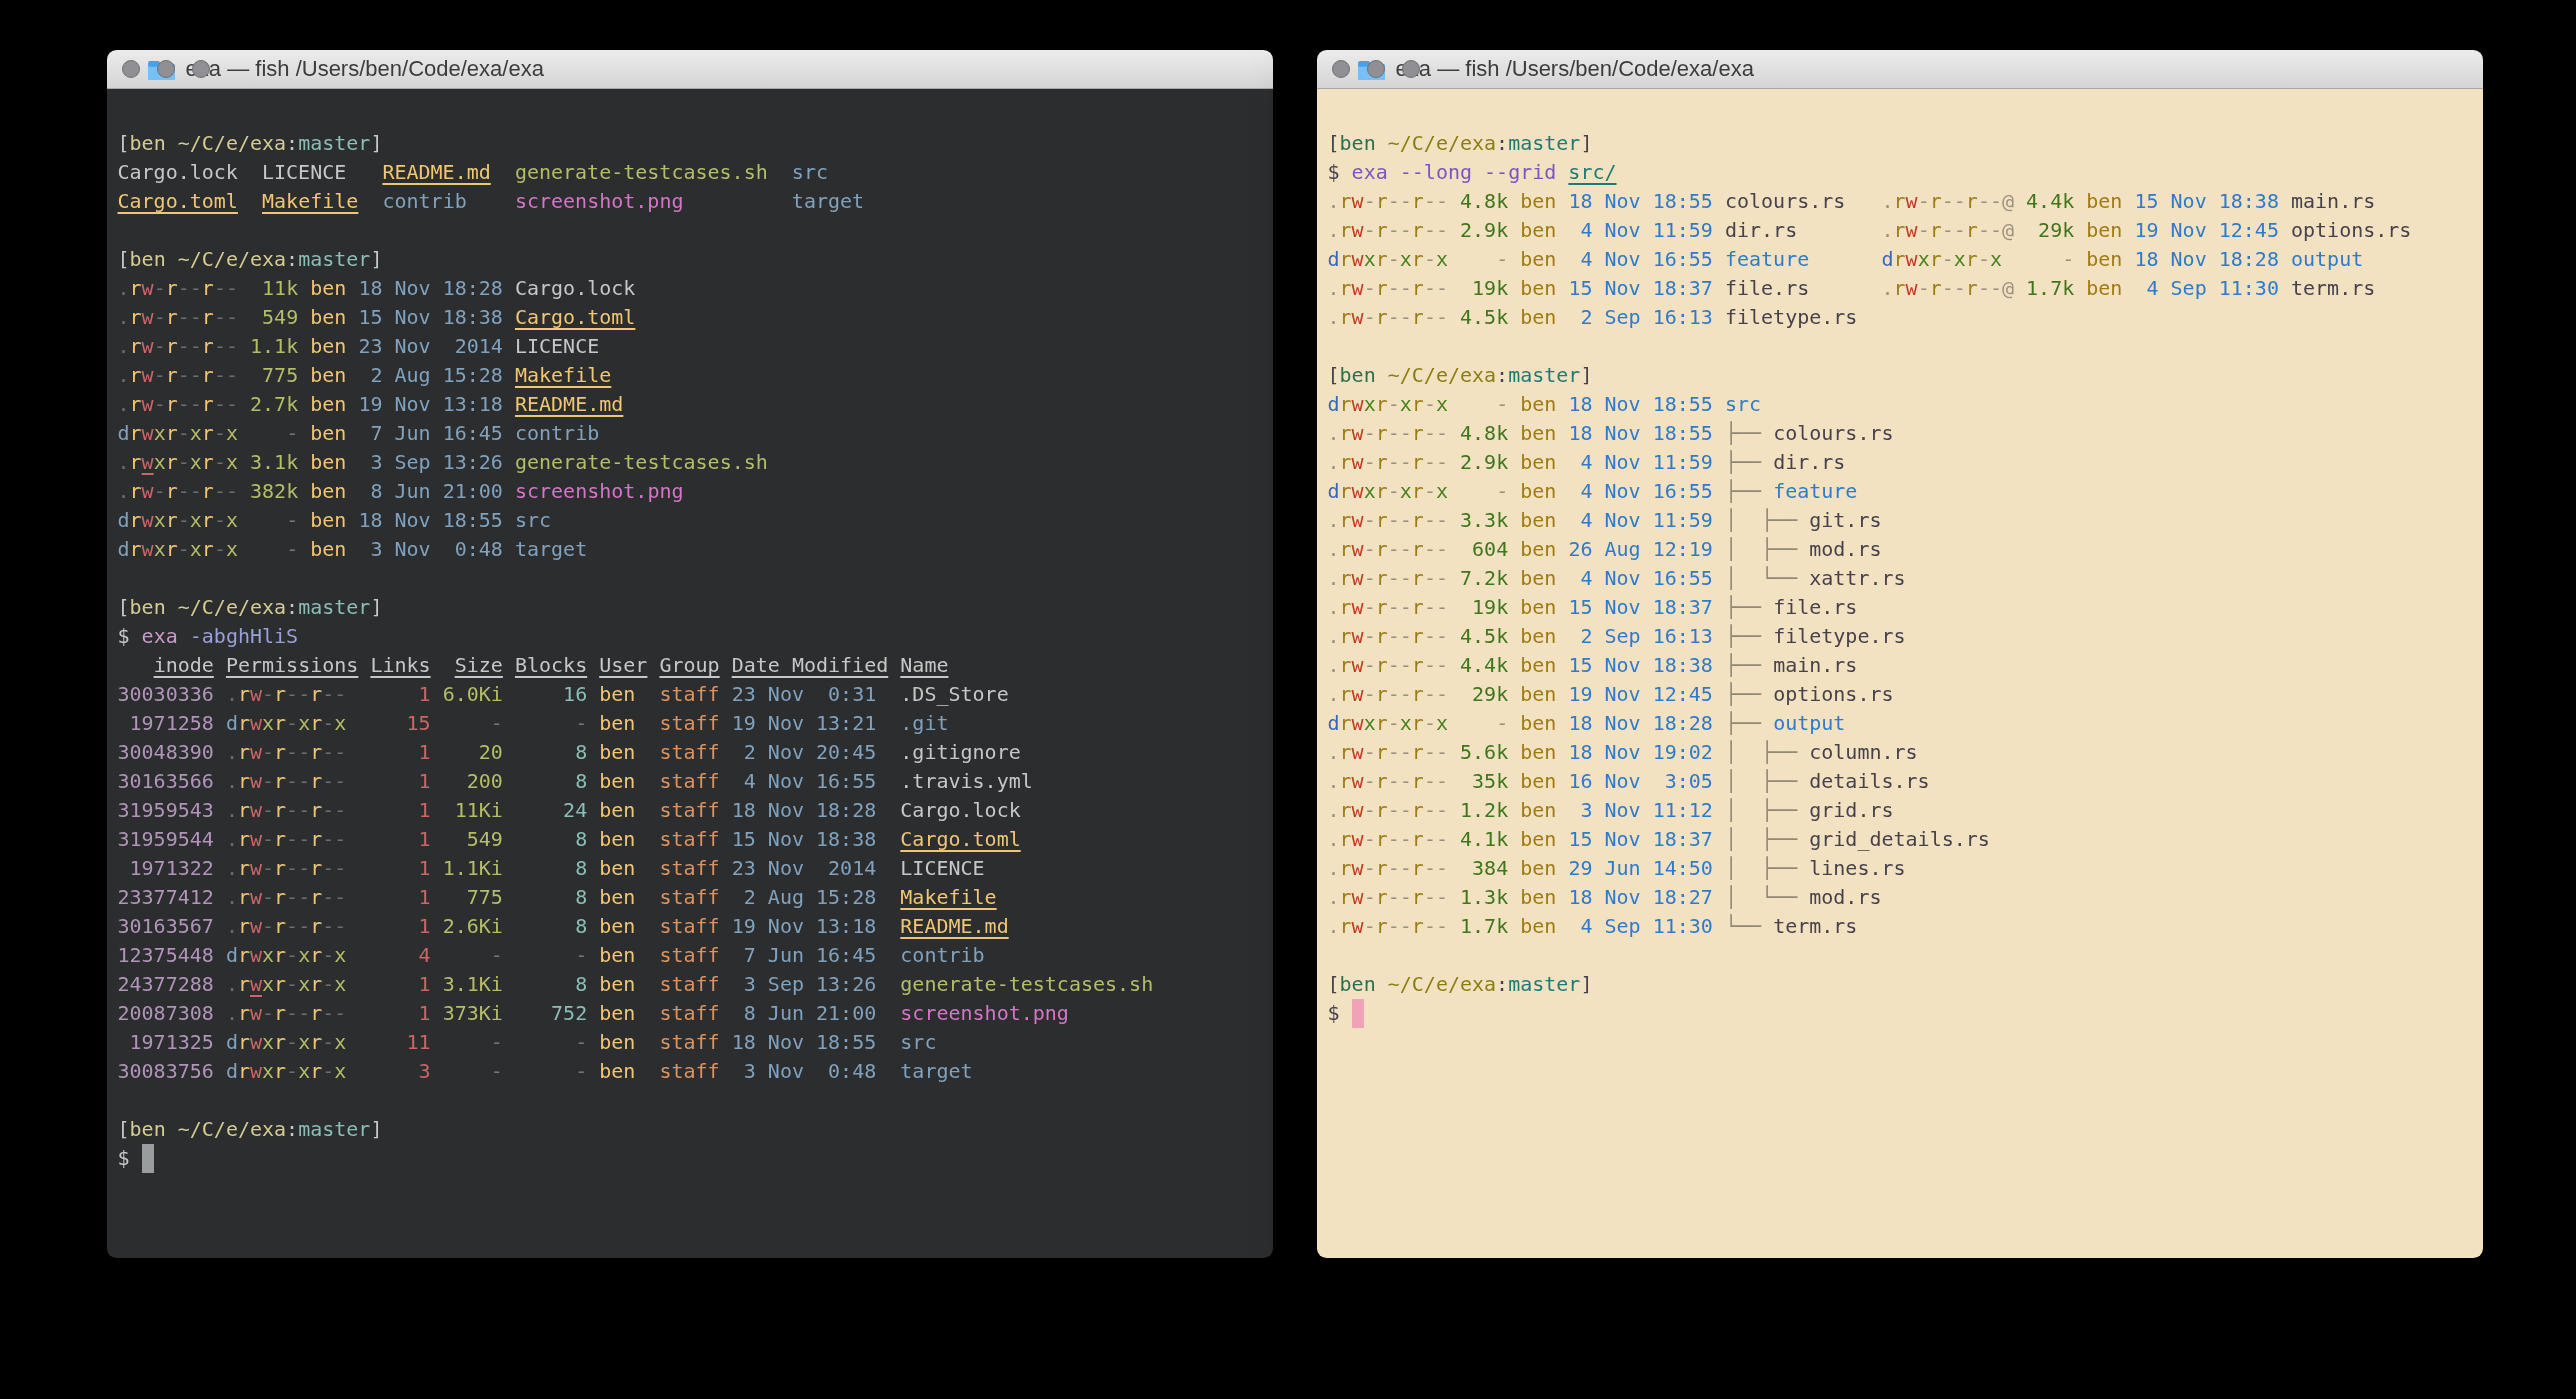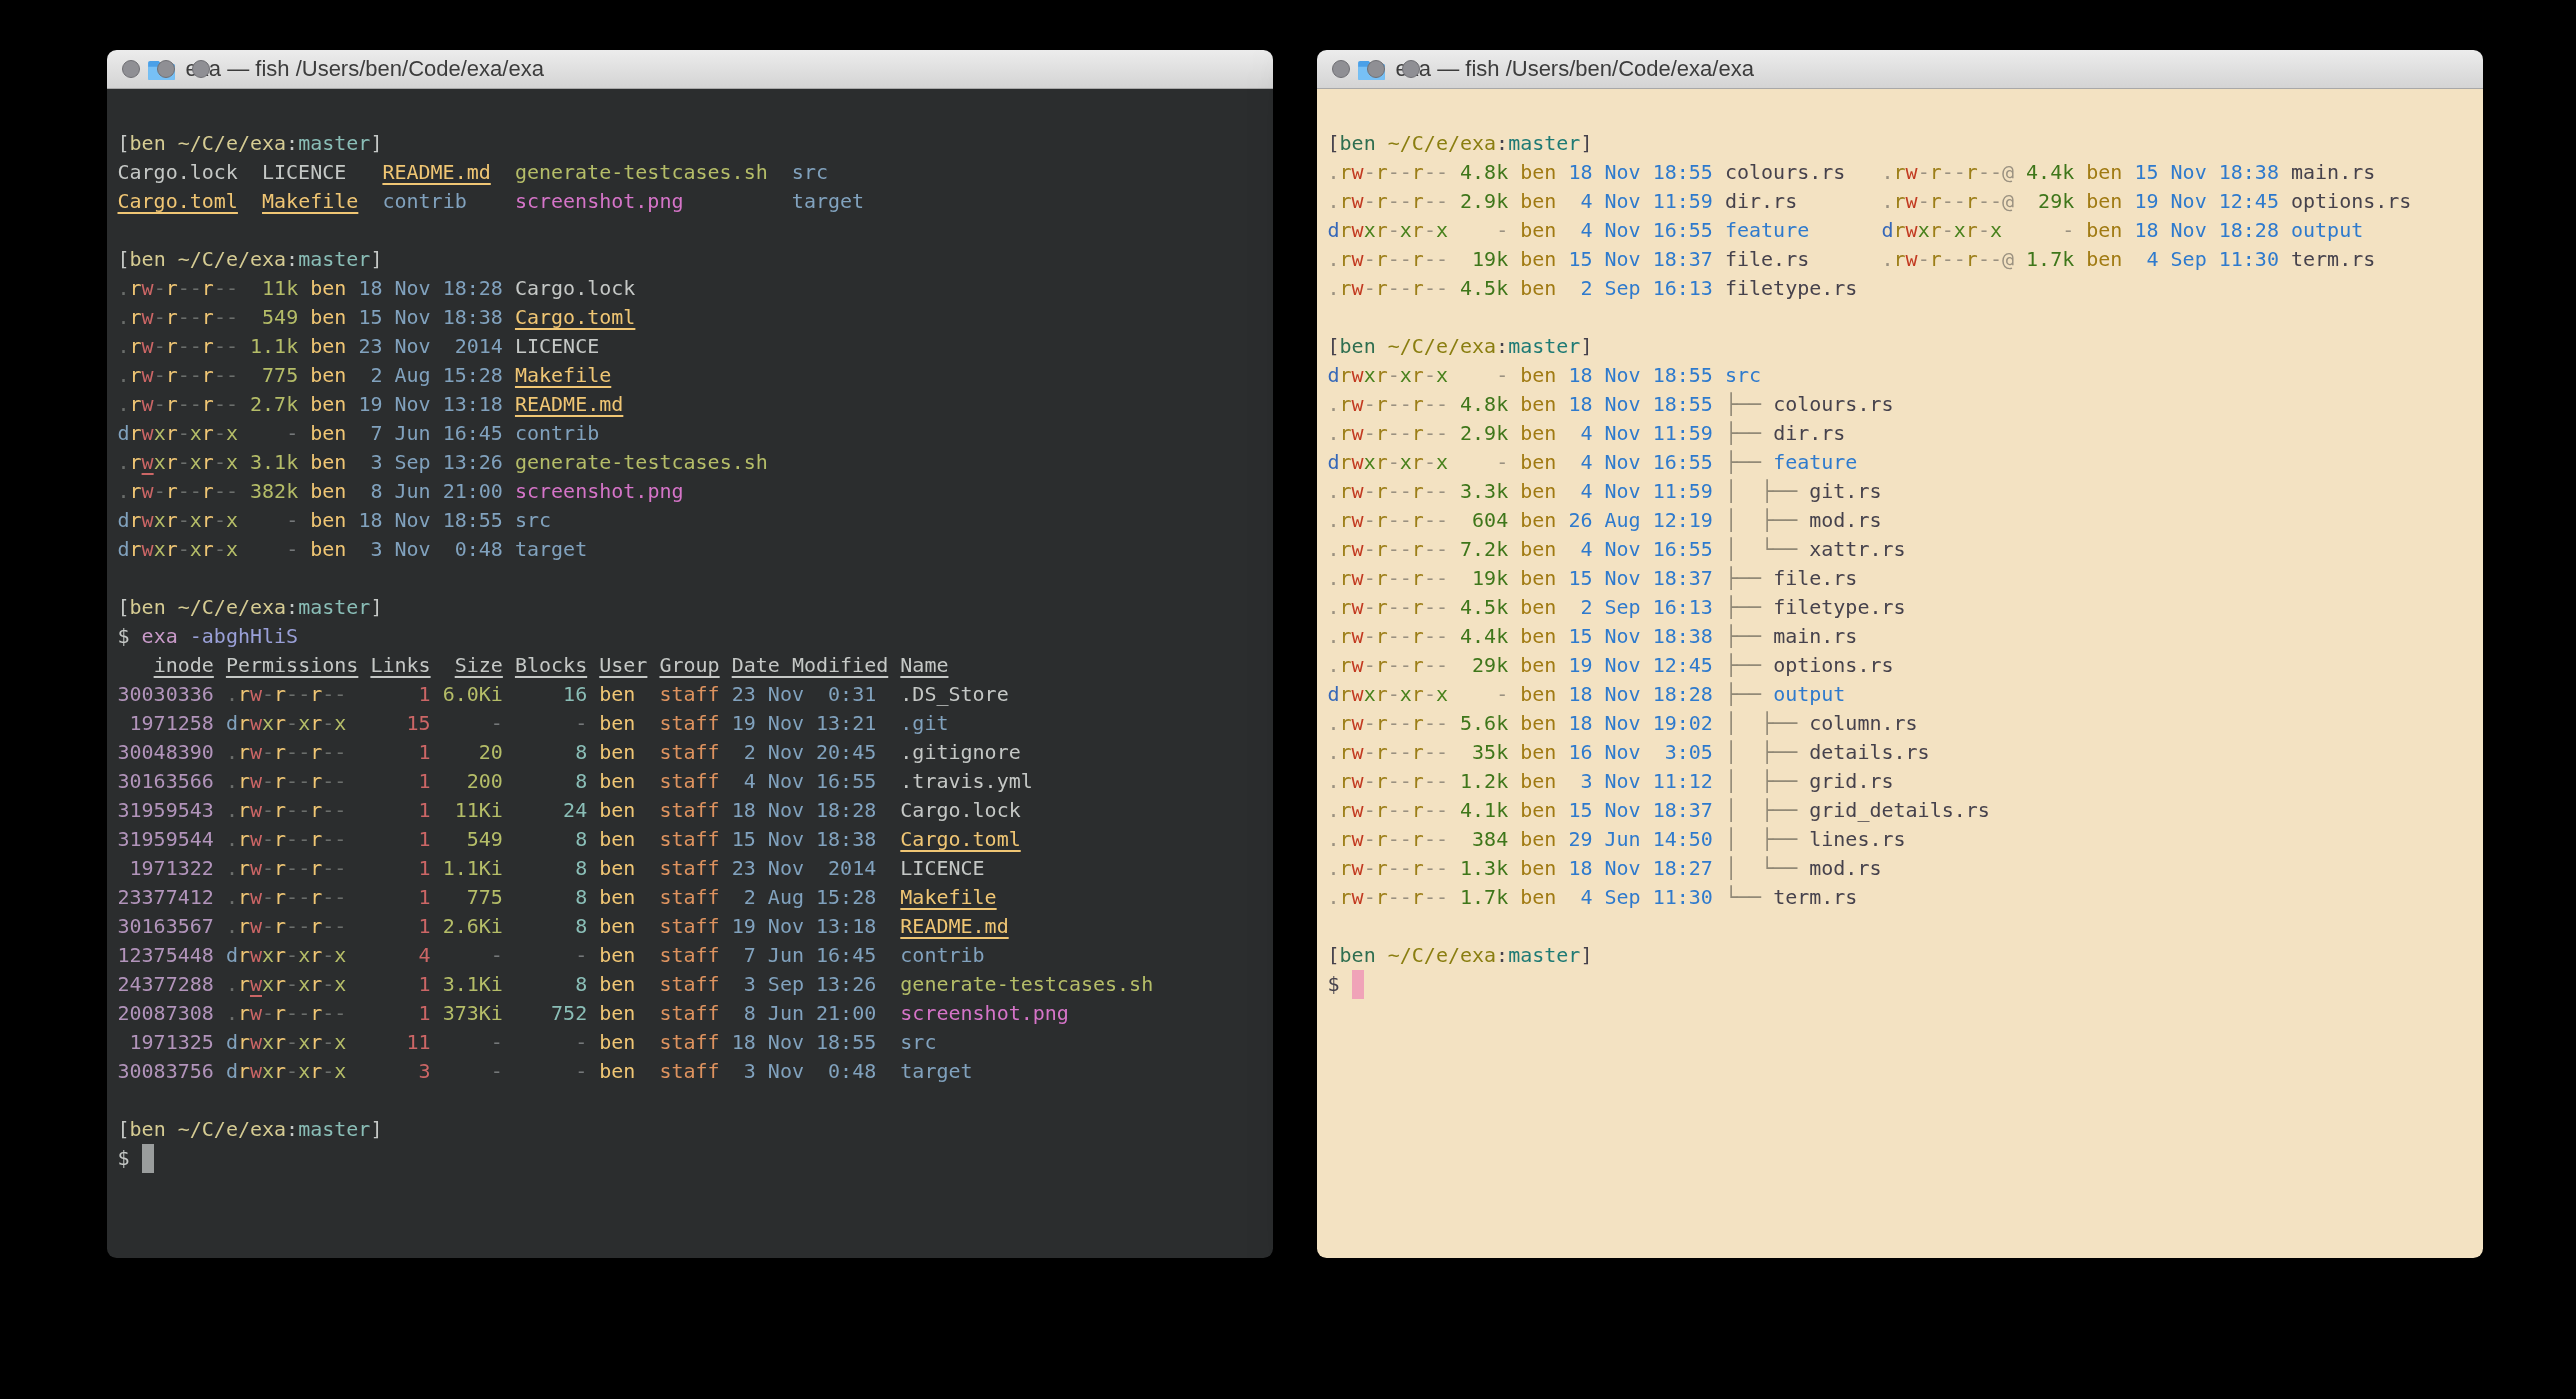--- a/index.html
+++ b/index.html
@@ -128,20 +128,21 @@
           <svg width="29" height="23" viewBox="0 0 30 24">
             <path d="M1 5 Q1 3 3 3 h9 l3 3 h12 q2 0 2 2 v13 q0 2 -2 2 H3 q-2 0 -2 -2 Z" fill="#4aa0e8"></path>
             <path d="M1 9 h28 v12 q0 2 -2 2 H3 q-2 0 -2 -2 Z" fill="#77c0f5"></path>
           </svg>
         </span>
       <span>exa — fish  /Users/ben/Code/exa/exa</span>
     </div>
   </div>
   <div class="term" style="background: rgb(243, 226, 194); color: rgb(70, 66, 76);">
       <div class="tline"><span style="color: rgb(70, 66, 76);">[</span><span style="color: rgb(46, 110, 80);">ben</span><span style="color: rgb(70, 66, 76);"> </span><span style="color: rgb(138, 126, 16);">~/C/e/exa</span><span style="color: rgb(70, 66, 76);">:</span><span style="color: rgb(30, 122, 116);">master</span><span style="color: rgb(70, 66, 76);">]</span></div>
+      <div class="tline"><span style="color: rgb(70, 66, 76);">$ </span><span style="color: rgb(123, 85, 194);">exa --long --grid </span><span style="color: rgb(30, 122, 116); text-decoration: underline;">src/</span></div>
       <div class="tline"><span style="color: rgb(154, 145, 128);">.</span><span style="color: rgb(156, 126, 24);">r</span><span style="color: rgb(194, 58, 33);">w</span><span style="color: rgb(154, 145, 128);">-</span><span style="color: rgb(156, 126, 24);">r</span><span style="color: rgb(154, 145, 128);">-</span><span style="color: rgb(154, 145, 128);">-</span><span style="color: rgb(156, 126, 24);">r</span><span style="color: rgb(154, 145, 128);">-</span><span style="color: rgb(154, 145, 128);">-</span><span style="color: rgb(62, 118, 26);"> 4.8k</span><span style="color: rgb(70, 66, 76);"> </span><span style="color: rgb(160, 122, 18);">ben</span><span style="color: rgb(70, 66, 76);"> </span><span style="color: rgb(46, 122, 205);">18 Nov 18:55</span><span style="color: rgb(70, 66, 76);"> </span><span style="color: rgb(70, 66, 76);">colours.rs</span><span style="color: rgb(70, 66, 76);">   </span><span style="color: rgb(154, 145, 128);">.</span><span style="color: rgb(156, 126, 24);">r</span><span style="color: rgb(194, 58, 33);">w</span><span style="color: rgb(154, 145, 128);">-</span><span style="color: rgb(156, 126, 24);">r</span><span style="color: rgb(154, 145, 128);">-</span><span style="color: rgb(154, 145, 128);">-</span><span style="color: rgb(156, 126, 24);">r</span><span style="color: rgb(154, 145, 128);">-</span><span style="color: rgb(154, 145, 128);">-</span><span style="color: rgb(154, 145, 128);">@</span><span style="color: rgb(62, 118, 26);"> 4.4k</span><span style="color: rgb(70, 66, 76);"> </span><span style="color: rgb(160, 122, 18);">ben</span><span style="color: rgb(70, 66, 76);"> </span><span style="color: rgb(46, 122, 205);">15 Nov 18:38</span><span style="color: rgb(70, 66, 76);"> </span><span style="color: rgb(70, 66, 76);">main.rs</span></div>
       <div class="tline"><span style="color: rgb(154, 145, 128);">.</span><span style="color: rgb(156, 126, 24);">r</span><span style="color: rgb(194, 58, 33);">w</span><span style="color: rgb(154, 145, 128);">-</span><span style="color: rgb(156, 126, 24);">r</span><span style="color: rgb(154, 145, 128);">-</span><span style="color: rgb(154, 145, 128);">-</span><span style="color: rgb(156, 126, 24);">r</span><span style="color: rgb(154, 145, 128);">-</span><span style="color: rgb(154, 145, 128);">-</span><span style="color: rgb(62, 118, 26);"> 2.9k</span><span style="color: rgb(70, 66, 76);"> </span><span style="color: rgb(160, 122, 18);">ben</span><span style="color: rgb(70, 66, 76);"> </span><span style="color: rgb(46, 122, 205);"> 4 Nov 11:59</span><span style="color: rgb(70, 66, 76);"> </span><span style="color: rgb(70, 66, 76);">dir.rs</span><span style="color: rgb(70, 66, 76);">       </span><span style="color: rgb(154, 145, 128);">.</span><span style="color: rgb(156, 126, 24);">r</span><span style="color: rgb(194, 58, 33);">w</span><span style="color: rgb(154, 145, 128);">-</span><span style="color: rgb(156, 126, 24);">r</span><span style="color: rgb(154, 145, 128);">-</span><span style="color: rgb(154, 145, 128);">-</span><span style="color: rgb(156, 126, 24);">r</span><span style="color: rgb(154, 145, 128);">-</span><span style="color: rgb(154, 145, 128);">-</span><span style="color: rgb(154, 145, 128);">@</span><span style="color: rgb(62, 118, 26);">  29k</span><span style="color: rgb(70, 66, 76);"> </span><span style="color: rgb(160, 122, 18);">ben</span><span style="color: rgb(70, 66, 76);"> </span><span style="color: rgb(46, 122, 205);">19 Nov 12:45</span><span style="color: rgb(70, 66, 76);"> </span><span style="color: rgb(70, 66, 76);">options.rs</span></div>
       <div class="tline"><span style="color: rgb(54, 104, 184);">d</span><span style="color: rgb(156, 126, 24);">r</span><span style="color: rgb(194, 58, 33);">w</span><span style="color: rgb(73, 130, 29);">x</span><span style="color: rgb(156, 126, 24);">r</span><span style="color: rgb(154, 145, 128);">-</span><span style="color: rgb(73, 130, 29);">x</span><span style="color: rgb(156, 126, 24);">r</span><span style="color: rgb(154, 145, 128);">-</span><span style="color: rgb(73, 130, 29);">x</span><span style="color: rgb(154, 145, 128);">    -</span><span style="color: rgb(70, 66, 76);"> </span><span style="color: rgb(160, 122, 18);">ben</span><span style="color: rgb(70, 66, 76);"> </span><span style="color: rgb(46, 122, 205);"> 4 Nov 16:55</span><span style="color: rgb(70, 66, 76);"> </span><span style="color: rgb(46, 122, 205);">feature</span><span style="color: rgb(70, 66, 76);">      </span><span style="color: rgb(54, 104, 184);">d</span><span style="color: rgb(156, 126, 24);">r</span><span style="color: rgb(194, 58, 33);">w</span><span style="color: rgb(73, 130, 29);">x</span><span style="color: rgb(156, 126, 24);">r</span><span style="color: rgb(154, 145, 128);">-</span><span style="color: rgb(73, 130, 29);">x</span><span style="color: rgb(156, 126, 24);">r</span><span style="color: rgb(154, 145, 128);">-</span><span style="color: rgb(73, 130, 29);">x</span><span style="color: rgb(154, 145, 128);">     -</span><span style="color: rgb(70, 66, 76);"> </span><span style="color: rgb(160, 122, 18);">ben</span><span style="color: rgb(70, 66, 76);"> </span><span style="color: rgb(46, 122, 205);">18 Nov 18:28</span><span style="color: rgb(70, 66, 76);"> </span><span style="color: rgb(46, 122, 205);">output</span></div>
       <div class="tline"><span style="color: rgb(154, 145, 128);">.</span><span style="color: rgb(156, 126, 24);">r</span><span style="color: rgb(194, 58, 33);">w</span><span style="color: rgb(154, 145, 128);">-</span><span style="color: rgb(156, 126, 24);">r</span><span style="color: rgb(154, 145, 128);">-</span><span style="color: rgb(154, 145, 128);">-</span><span style="color: rgb(156, 126, 24);">r</span><span style="color: rgb(154, 145, 128);">-</span><span style="color: rgb(154, 145, 128);">-</span><span style="color: rgb(62, 118, 26);">  19k</span><span style="color: rgb(70, 66, 76);"> </span><span style="color: rgb(160, 122, 18);">ben</span><span style="color: rgb(70, 66, 76);"> </span><span style="color: rgb(46, 122, 205);">15 Nov 18:37</span><span style="color: rgb(70, 66, 76);"> </span><span style="color: rgb(70, 66, 76);">file.rs</span><span style="color: rgb(70, 66, 76);">      </span><span style="color: rgb(154, 145, 128);">.</span><span style="color: rgb(156, 126, 24);">r</span><span style="color: rgb(194, 58, 33);">w</span><span style="color: rgb(154, 145, 128);">-</span><span style="color: rgb(156, 126, 24);">r</span><span style="color: rgb(154, 145, 128);">-</span><span style="color: rgb(154, 145, 128);">-</span><span style="color: rgb(156, 126, 24);">r</span><span style="color: rgb(154, 145, 128);">-</span><span style="color: rgb(154, 145, 128);">-</span><span style="color: rgb(154, 145, 128);">@</span><span style="color: rgb(62, 118, 26);"> 1.7k</span><span style="color: rgb(70, 66, 76);"> </span><span style="color: rgb(160, 122, 18);">ben</span><span style="color: rgb(70, 66, 76);"> </span><span style="color: rgb(46, 122, 205);"> 4 Sep 11:30</span><span style="color: rgb(70, 66, 76);"> </span><span style="color: rgb(70, 66, 76);">term.rs</span></div>
       <div class="tline"><span style="color: rgb(154, 145, 128);">.</span><span style="color: rgb(156, 126, 24);">r</span><span style="color: rgb(194, 58, 33);">w</span><span style="color: rgb(154, 145, 128);">-</span><span style="color: rgb(156, 126, 24);">r</span><span style="color: rgb(154, 145, 128);">-</span><span style="color: rgb(154, 145, 128);">-</span><span style="color: rgb(156, 126, 24);">r</span><span style="color: rgb(154, 145, 128);">-</span><span style="color: rgb(154, 145, 128);">-</span><span style="color: rgb(62, 118, 26);"> 4.5k</span><span style="color: rgb(70, 66, 76);"> </span><span style="color: rgb(160, 122, 18);">ben</span><span style="color: rgb(70, 66, 76);"> </span><span style="color: rgb(46, 122, 205);"> 2 Sep 16:13</span><span style="color: rgb(70, 66, 76);"> </span><span style="color: rgb(70, 66, 76);">filetype.rs</span></div>
       <div class="tline">&nbsp;</div>
       <div class="tline"><span style="color: rgb(70, 66, 76);">[</span><span style="color: rgb(46, 110, 80);">ben</span><span style="color: rgb(70, 66, 76);"> </span><span style="color: rgb(138, 126, 16);">~/C/e/exa</span><span style="color: rgb(70, 66, 76);">:</span><span style="color: rgb(30, 122, 116);">master</span><span style="color: rgb(70, 66, 76);">]</span></div>
       <div class="tline"><span style="color: rgb(54, 104, 184);">d</span><span style="color: rgb(156, 126, 24);">r</span><span style="color: rgb(194, 58, 33);">w</span><span style="color: rgb(73, 130, 29);">x</span><span style="color: rgb(156, 126, 24);">r</span><span style="color: rgb(154, 145, 128);">-</span><span style="color: rgb(73, 130, 29);">x</span><span style="color: rgb(156, 126, 24);">r</span><span style="color: rgb(154, 145, 128);">-</span><span style="color: rgb(73, 130, 29);">x</span><span style="color: rgb(154, 145, 128);">    -</span><span style="color: rgb(70, 66, 76);"> </span><span style="color: rgb(160, 122, 18);">ben</span><span style="color: rgb(70, 66, 76);"> </span><span style="color: rgb(46, 122, 205);">18 Nov 18:55</span><span style="color: rgb(70, 66, 76);"> </span><span style="color: rgb(46, 122, 205);">src</span></div>
       <div class="tline"><span style="color: rgb(154, 145, 128);">.</span><span style="color: rgb(156, 126, 24);">r</span><span style="color: rgb(194, 58, 33);">w</span><span style="color: rgb(154, 145, 128);">-</span><span style="color: rgb(156, 126, 24);">r</span><span style="color: rgb(154, 145, 128);">-</span><span style="color: rgb(154, 145, 128);">-</span><span style="color: rgb(156, 126, 24);">r</span><span style="color: rgb(154, 145, 128);">-</span><span style="color: rgb(154, 145, 128);">-</span><span style="color: rgb(62, 118, 26);"> 4.8k</span><span style="color: rgb(70, 66, 76);"> </span><span style="color: rgb(160, 122, 18);">ben</span><span style="color: rgb(70, 66, 76);"> </span><span style="color: rgb(46, 122, 205);">18 Nov 18:55</span><span style="color: rgb(70, 66, 76);"> </span><span style="color: rgb(143, 135, 117);">├── </span><span style="color: rgb(70, 66, 76);">colours.rs</span></div>
       <div class="tline"><span style="color: rgb(154, 145, 128);">.</span><span style="color: rgb(156, 126, 24);">r</span><span style="color: rgb(194, 58, 33);">w</span><span style="color: rgb(154, 145, 128);">-</span><span style="color: rgb(156, 126, 24);">r</span><span style="color: rgb(154, 145, 128);">-</span><span style="color: rgb(154, 145, 128);">-</span><span style="color: rgb(156, 126, 24);">r</span><span style="color: rgb(154, 145, 128);">-</span><span style="color: rgb(154, 145, 128);">-</span><span style="color: rgb(62, 118, 26);"> 2.9k</span><span style="color: rgb(70, 66, 76);"> </span><span style="color: rgb(160, 122, 18);">ben</span><span style="color: rgb(70, 66, 76);"> </span><span style="color: rgb(46, 122, 205);"> 4 Nov 11:59</span><span style="color: rgb(70, 66, 76);"> </span><span style="color: rgb(143, 135, 117);">├── </span><span style="color: rgb(70, 66, 76);">dir.rs</span></div>

